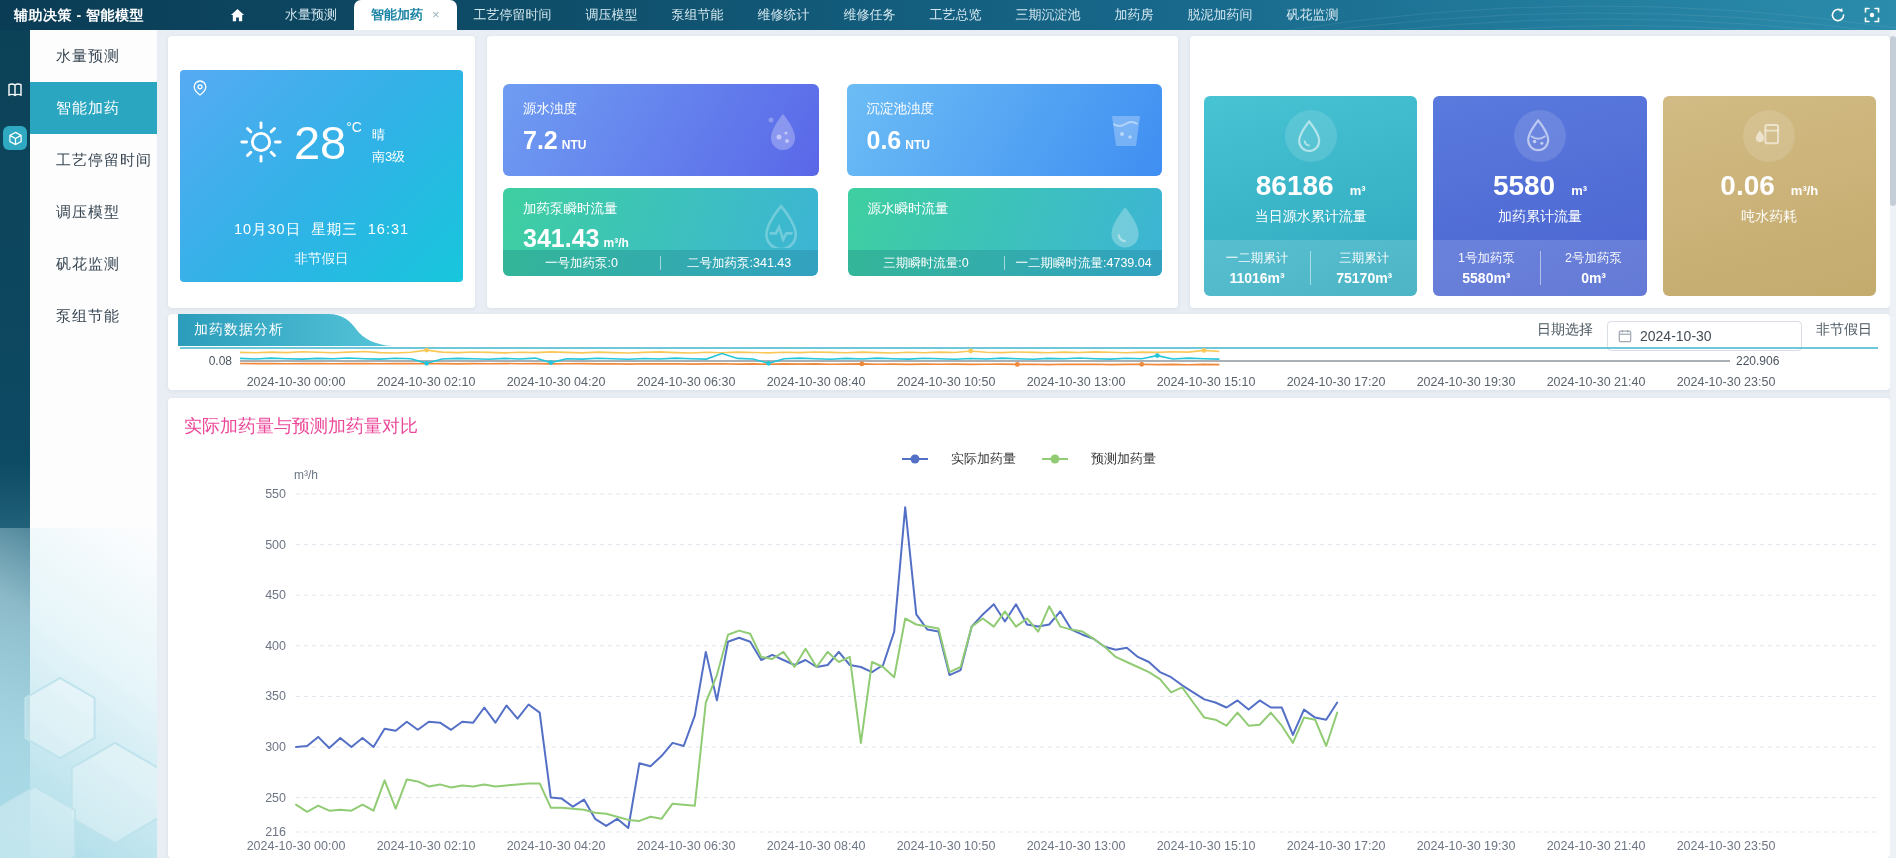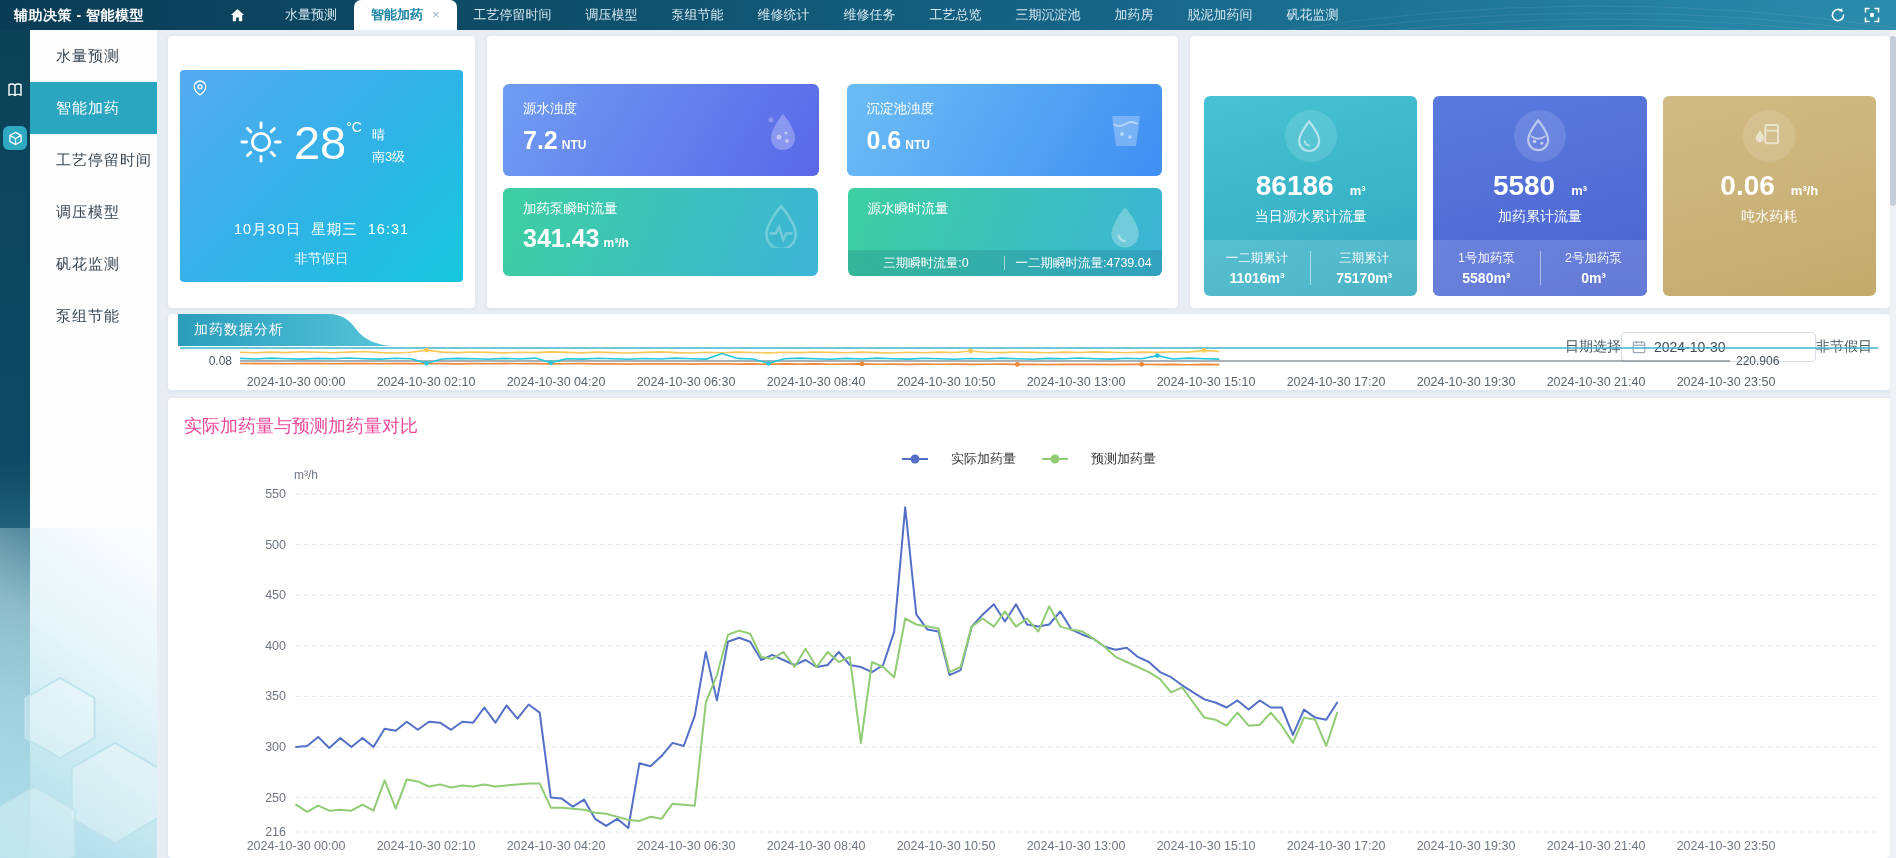--- a/index.html
+++ b/index.html
@@ -102,21 +102,21 @@
     background:rgba(255,255,255,.15); display:flex; align-items:center; }
   .sfoot .half { flex:1; display:flex; flex-direction:column; gap:3px; }
   .sfoot .k { font-size:12.5px; opacity:.95; }
   .sfoot .v { font-size:14px; font-weight:bold; }
   .sfoot .sep { width:1px; height:34px; background:rgba(255,255,255,.5); }
 
   
   #analysis-panel { left:168px; top:314px; width:1722px; height:76px; }
   .ribbon { position:absolute; left:10px; top:0; width:230px; height:32px; }
   .ribbon span { position:absolute; left:16px; top:0; line-height:31px; color:#fff; font-size:14px; letter-spacing:1px; }
-  .date-row { position:absolute; right:18px; top:18px; display:flex; align-items:center; }
+  .date-row { position:absolute; right:18px; top:7px; display:flex; align-items:flex-start; gap:14px; }
   .date-label, .holiday-text { font-size:14px; color:#49565f; }
   .date-input { width:195px; height:30px; border:1px solid #d9dee5; border-radius:4px; background:#fff;
     display:flex; align-items:center; gap:8px; padding:0 10px; cursor:pointer; }
   .date-input span { font-size:14px; color:#414c56; }
   #spark-svg { position:absolute; left:0; top:32px; }
 
   
   #compare-panel { left:168px; top:398px; width:1722px; height:460px; }
   .compare-title { position:absolute; left:16px; top:16px; font-size:18px; color:#ec4899; }
   .legend { position:absolute; left:0; top:52px; width:1722px; display:flex; justify-content:center; gap:26px; }
@@ -271,20 +271,25 @@
   <div class="irow2" id="flow-cards">
       <div class="fcard">
         <div class="fbody">
           <div class="ilabel">加药泵瞬时流量</div>
           <div><span class="ival">341.43</span><span class="iunit">m³/h</span></div>
         </div>
         <div class="cicon"><svg width="46" height="46" viewBox="0 0 44 44">
             <path d="M24 4 C24 4 10 20 10 31 a14 14 0 0 0 28 0 C38 20 24 4 24 4Z" fill="none" stroke="rgba(255,255,255,.3)" stroke-width="2.5"></path>
             <polyline points="13,30 19,30 22,24 26,36 29,30 35,30" fill="none" stroke="rgba(255,255,255,.3)" stroke-width="2.5"></polyline>
           </svg></div>
+        <div class="ffoot">
+          <span class="half">一号加药泵:0</span>
+          <div class="sep"></div>
+          <span class="half">二号加药泵:341.43</span>
+        </div>
       </div>
       <div class="fcard">
         <div class="fbody">
           <div class="ilabel">源水瞬时流量</div>
         </div>
         <div class="cicon"><svg width="46" height="46" viewBox="0 0 44 44">
             <path d="M24 5 C24 5 11 20 11 30.5 a13 13 0 0 0 26 0 C37 20 24 5 24 5Z" fill="rgba(255,255,255,.3)"></path>
             <path d="M18 31 a6.5 6.5 0 0 0 6.5 6.5" stroke="#fff" opacity=".5" stroke-width="2.2" fill="none"></path>
           </svg></div>
         <div class="ffoot">

